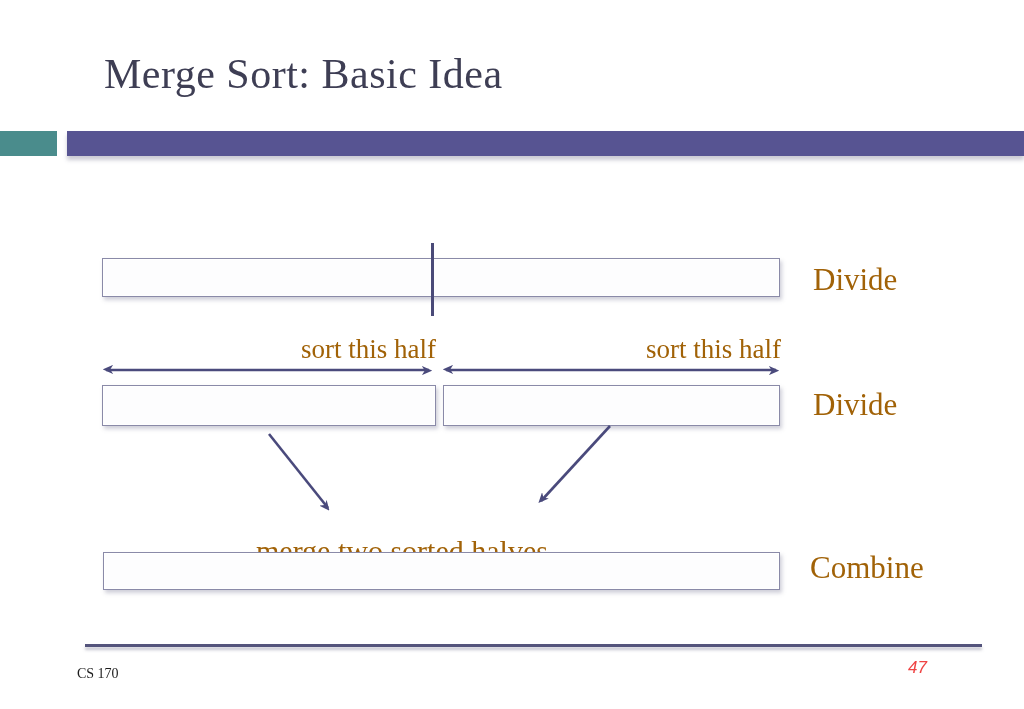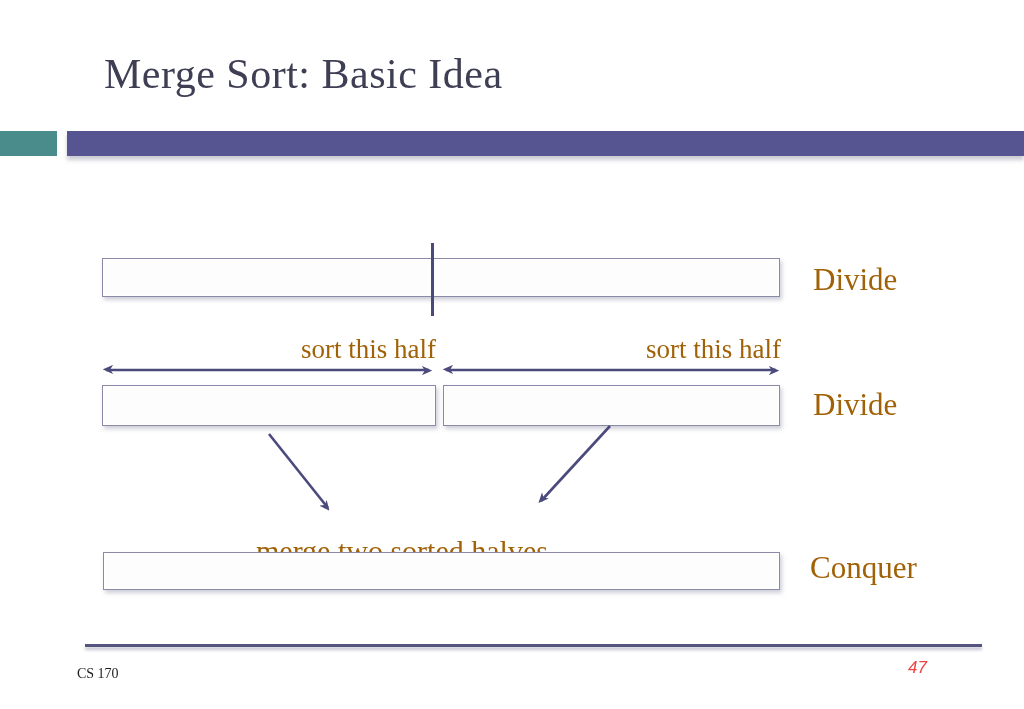--- a/index.html
+++ b/index.html
@@ -101,21 +101,21 @@
 
   <div id="box-left-half" class="abs array-box"></div>
   <div id="box-right-half" class="abs array-box"></div>
 
   <div id="merge-label" class="abs red-label">merge two sorted halves</div>
 
   <div id="box-merged" class="abs array-box"></div>
 
   <div id="stage-divide" class="abs red-label stage-label">Divide</div>
   <div id="stage-conquer" class="abs red-label stage-label">Divide</div>
-  <div id="stage-combine" class="abs red-label stage-label">Conquer</div>
+  <div id="stage-combine" class="abs red-label stage-label">Combine</div>
 
   <svg id="arrow-layer" class="abs" width="1024" height="709" viewBox="0 0 1024 709">
     <defs>
       <marker id="ah" orient="auto-start-reverse" markerWidth="10" markerHeight="9" refX="7.2" refY="4" markerUnits="userSpaceOnUse" viewBox="0 0 10 9">
         <path d="M0,0 L9,4 L0,8 L2.6,4 Z" fill="#4A4A7C" transform="scale(1.15)"></path>
       </marker>
     </defs>
     <line x1="106" y1="370" x2="429" y2="370" stroke="#4A4A7C" stroke-width="2.6" marker-start="url(#ah)" marker-end="url(#ah)"></line>
     <line x1="446" y1="370" x2="776" y2="370" stroke="#4A4A7C" stroke-width="2.6" marker-start="url(#ah)" marker-end="url(#ah)"></line>
     <line x1="269" y1="434" x2="328" y2="508" stroke="#4A4A7C" stroke-width="2.6" marker-end="url(#ah)"></line>

